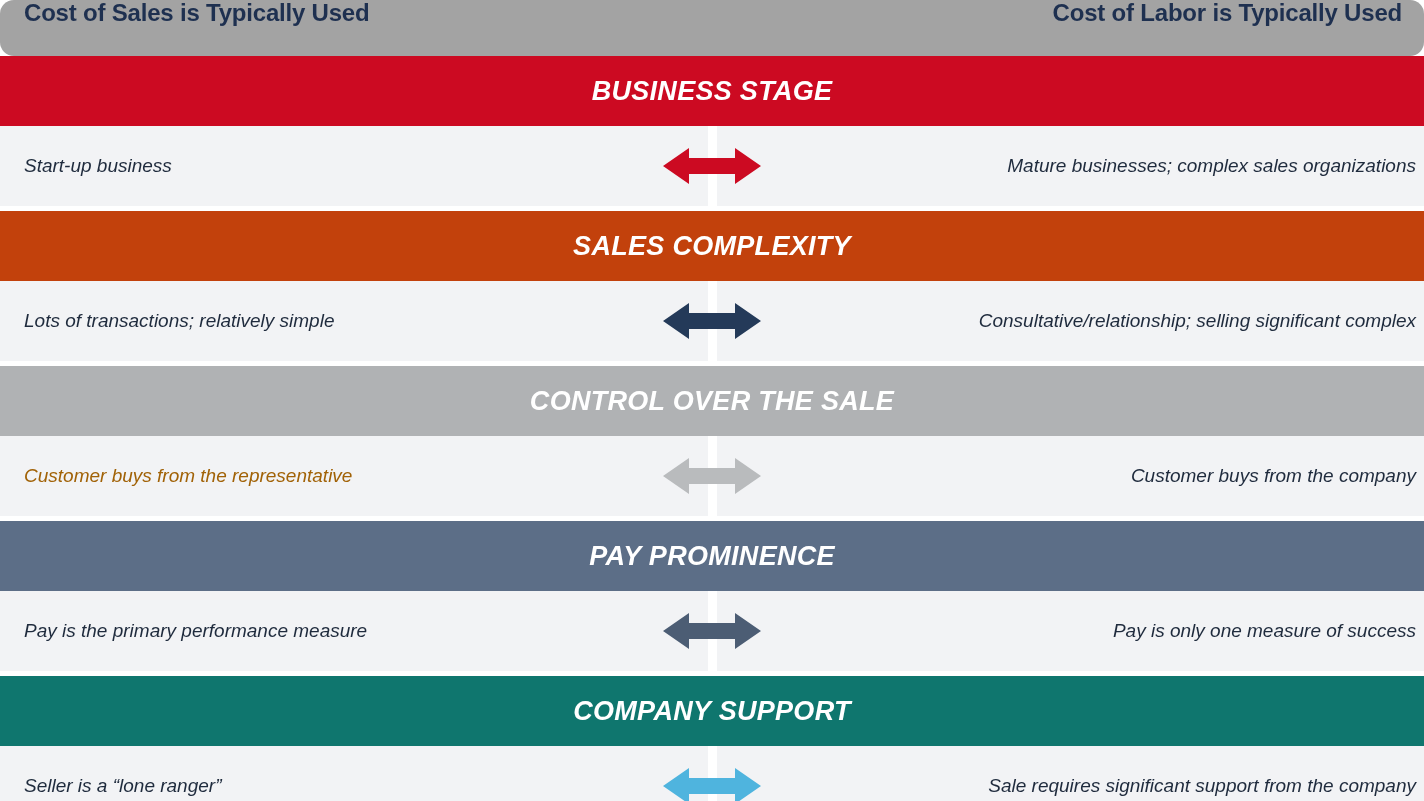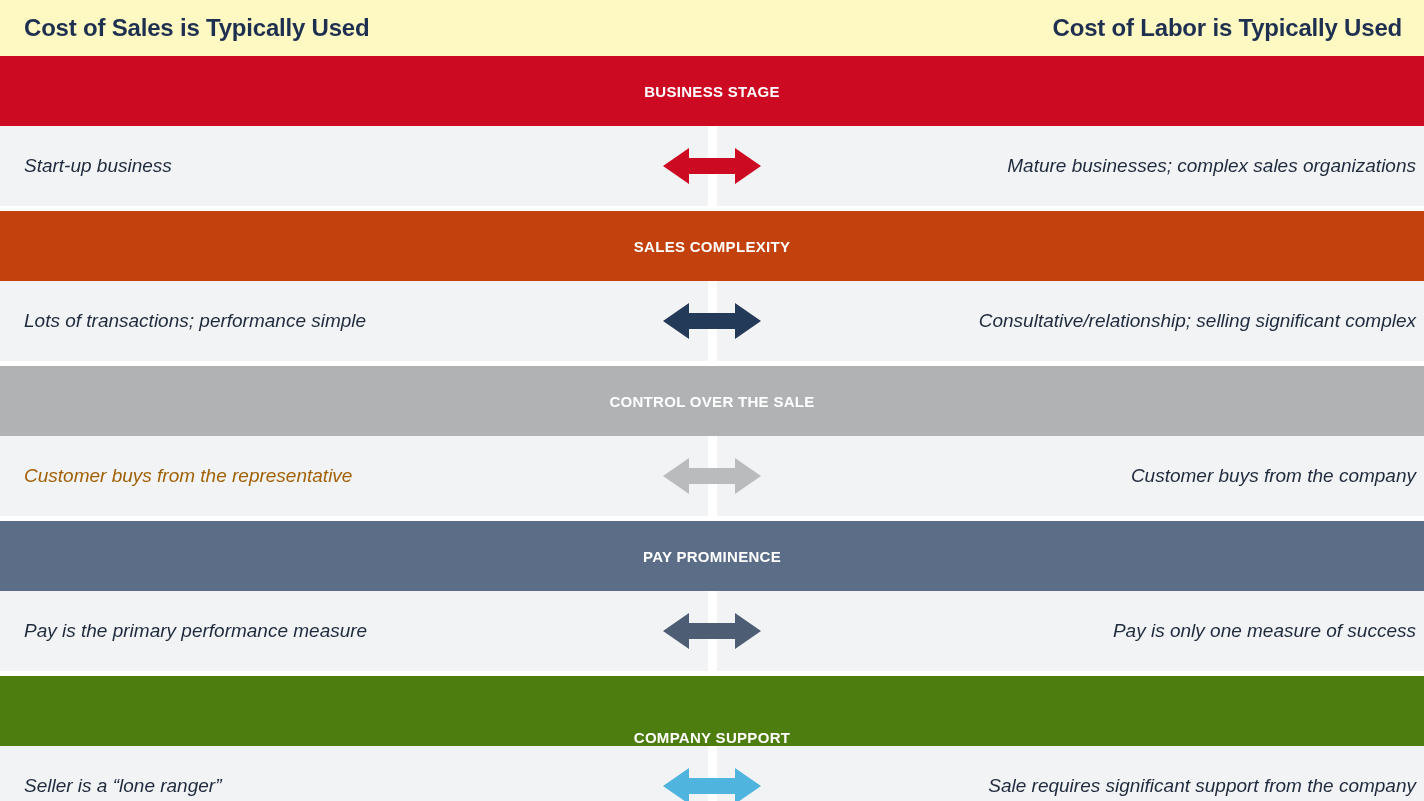--- a/index.html
+++ b/index.html
@@ -18,25 +18,26 @@
     height: 801px;
     background: #ffffff;
     overflow: hidden;
   }
 
   
   .top-header {
     position: relative;
     height: 56px;
     display: flex;
-    align-items: center;
+    align-items: flex-start;
     justify-content: space-between;
-    background: #fef9c3;
+    background: #a3a3a3;
     box-sizing: border-box;
     padding: 0 22px 0 24px;
+    border-radius: 14px;
   }
   .top-header-title {
     font-size: 24px;
     font-weight: bold;
     color: #1e3050;
     letter-spacing: -0.2px;
     line-height: 1.1;
     white-space: nowrap;
   }
   .top-header-title.left  { text-align: left; }
@@ -44,26 +45,27 @@
 
   
   .band {
     position: relative;
     height: 70px;
     display: flex;
     align-items: center;
     justify-content: center;
   }
   .band-label {
-    font-size: 15px;
+    font-size: 27px;
     font-weight: bold;
     color: #ffffff;
     letter-spacing: 0.3px;
     text-transform: uppercase;
     white-space: nowrap;
+    font-style: italic;
   }
 
   
   .valuerow {
     position: relative;
     height: 80px;
     background: #f2f3f5;
     display: flex;
     align-items: center;
     font-style: italic;
@@ -135,21 +137,21 @@
           <svg viewBox="0 0 98 44" xmlns="http://www.w3.org/2000/svg">
             <path fill="#cc0a22" d="M0 22 L26 4 L26 14 L72 14 L72 4 L98 22 L72 40 L72 30 L26 30 L26 40 Z"></path>
           </svg>
         </div>
       </div>
       <div class="rowgap"></div>
       <div class="band" style="background: #c2410c;">
         <div class="band-label" style="color: rgb(255, 255, 255);">SALES COMPLEXITY</div>
       </div>
       <div class="valuerow" style="background: rgb(242, 243, 245);">
-        <div class="cell left" style="color: rgb(31, 43, 61);">Lots of transactions; performance simple</div>
+        <div class="cell left" style="color: rgb(31, 43, 61);">Lots of transactions; relatively simple</div>
         <div class="cell right" style="color: rgb(31, 43, 61);">Consultative/relationship; selling significant complex</div>
         <div class="divider" style="background: rgb(255, 255, 255);"></div>
         <div class="arrow">
           <svg viewBox="0 0 98 44" xmlns="http://www.w3.org/2000/svg">
             <path fill="#243a59" d="M0 22 L26 4 L26 14 L72 14 L72 4 L98 22 L72 40 L72 30 L26 30 L26 40 Z"></path>
           </svg>
         </div>
       </div>
       <div class="rowgap"></div>
       <div class="band" style="background: rgb(176, 178, 180);">
@@ -173,21 +175,21 @@
         <div class="cell left" style="color: rgb(31, 43, 61);">Pay is the primary performance measure</div>
         <div class="cell right" style="color: rgb(31, 43, 61);">Pay is only one measure of success</div>
         <div class="divider" style="background: rgb(255, 255, 255);"></div>
         <div class="arrow">
           <svg viewBox="0 0 98 44" xmlns="http://www.w3.org/2000/svg">
             <path fill="#4c5d74" d="M0 22 L26 4 L26 14 L72 14 L72 4 L98 22 L72 40 L72 30 L26 30 L26 40 Z"></path>
           </svg>
         </div>
       </div>
       <div class="rowgap"></div>
-      <div class="band" style="background: #4d7c0f; align-items: flex-end;">
+      <div class="band" style="background: #0f766e;">
         <div class="band-label" style="color: rgb(255, 255, 255);">COMPANY SUPPORT</div>
       </div>
       <div class="valuerow" style="background: rgb(242, 243, 245);">
         <div class="cell left" style="color: rgb(31, 43, 61);">Seller is a “lone ranger”</div>
         <div class="cell right" style="color: rgb(31, 43, 61);">Sale requires significant support from the company</div>
         <div class="divider" style="background: rgb(255, 255, 255);"></div>
         <div class="arrow">
           <svg viewBox="0 0 98 44" xmlns="http://www.w3.org/2000/svg">
             <path fill="#4fb4de" d="M0 22 L26 4 L26 14 L72 14 L72 4 L98 22 L72 40 L72 30 L26 30 L26 40 Z"></path>
           </svg>

